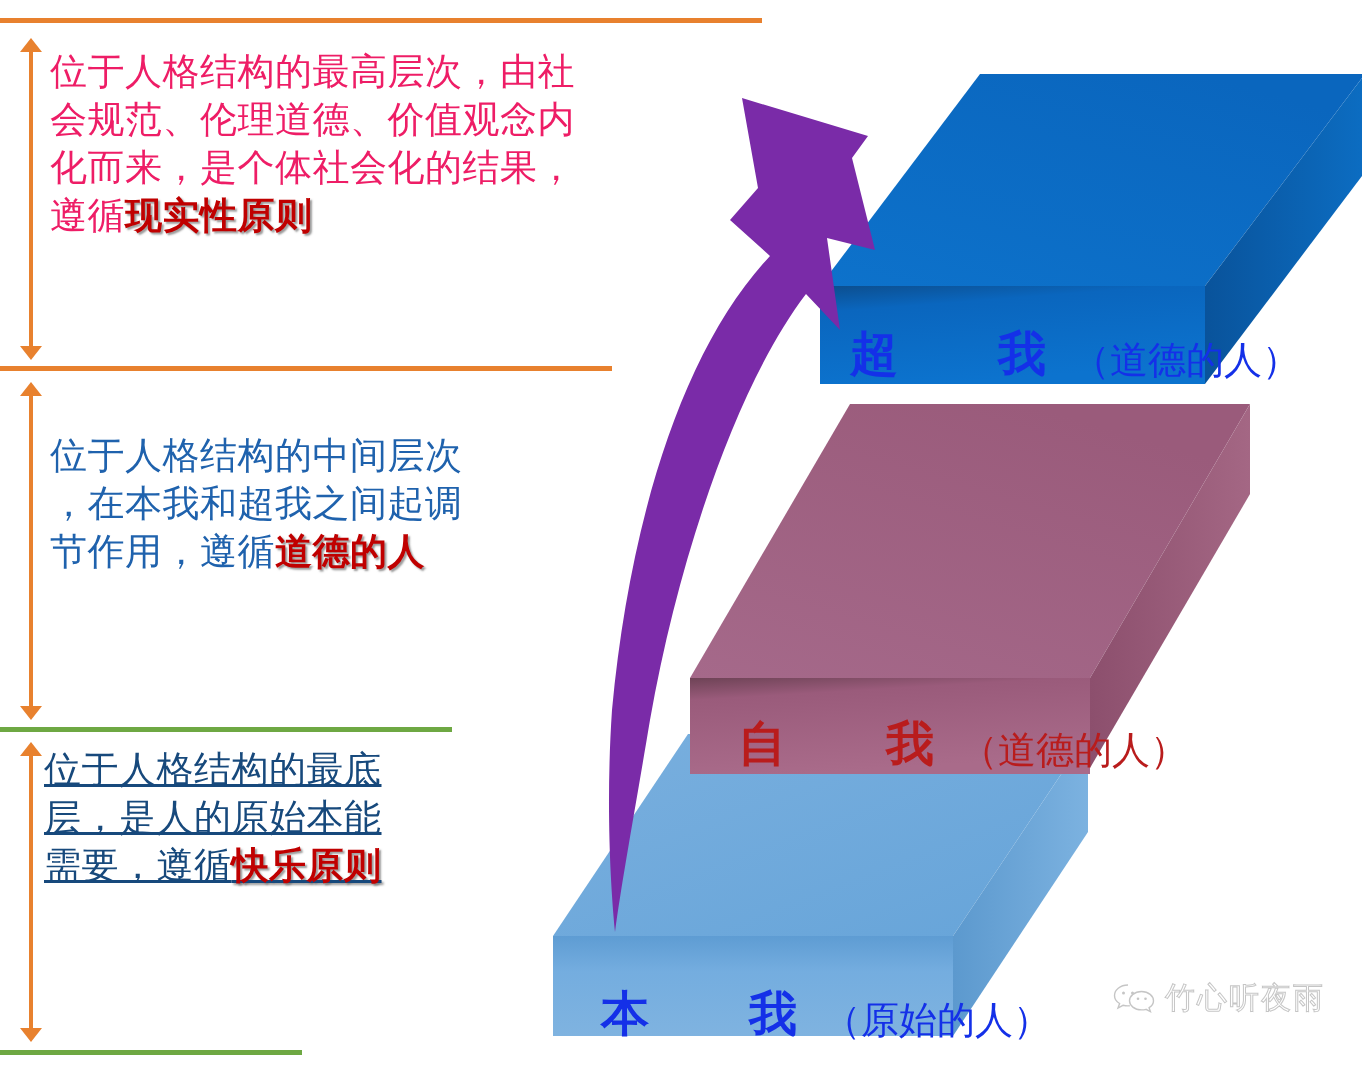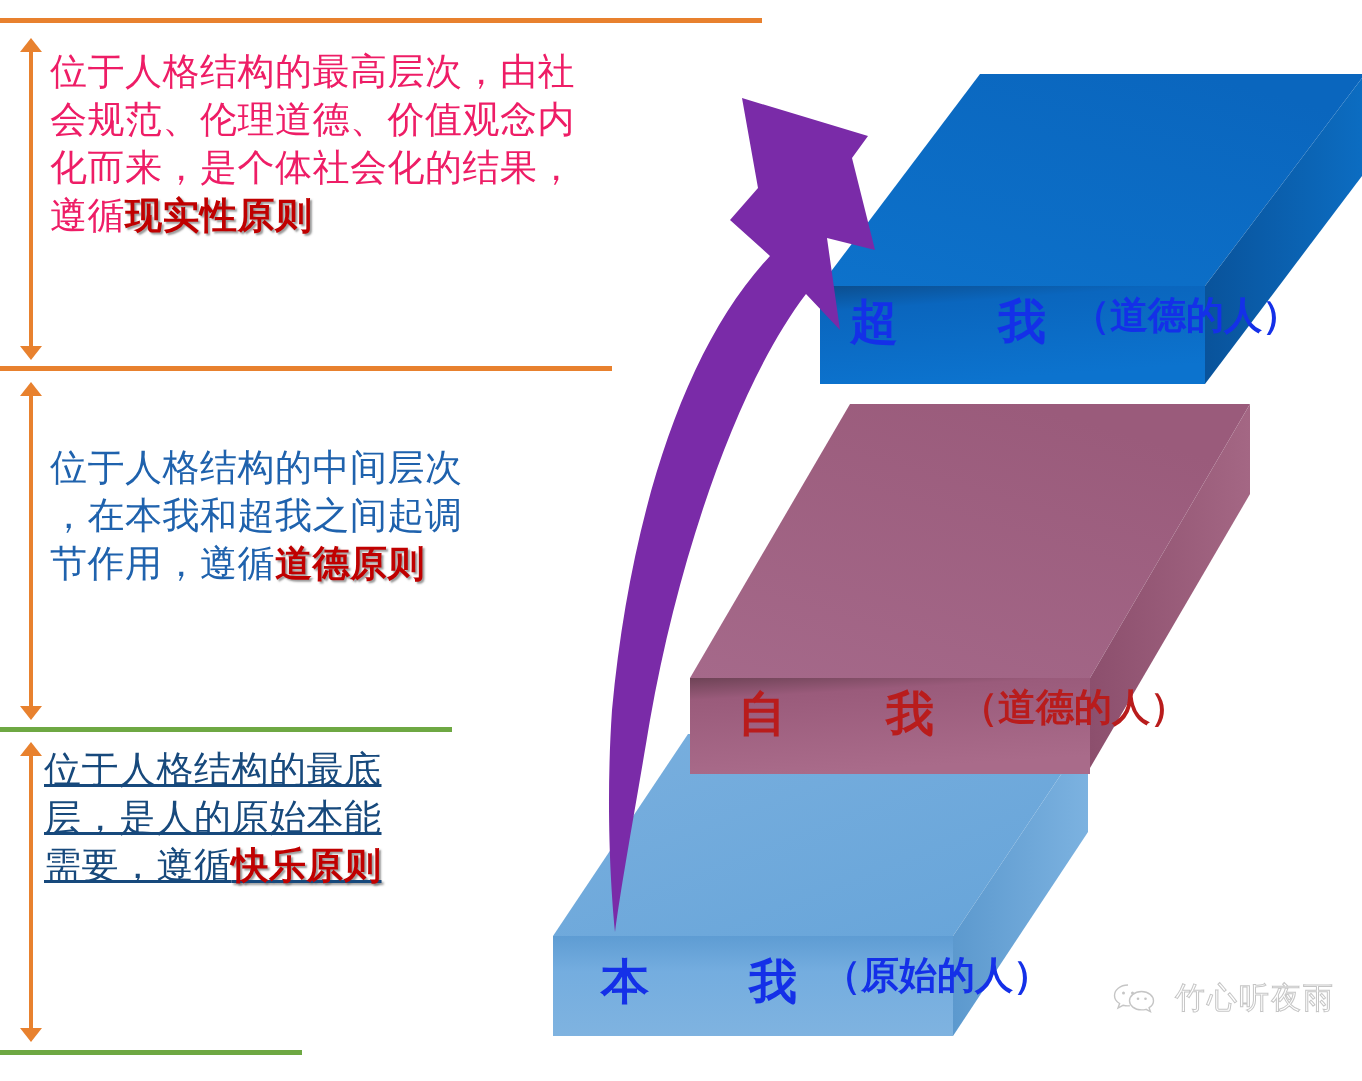--- a/index.html
+++ b/index.html
@@ -79,43 +79,43 @@
     text-shadow: 2px 2px 2px rgba(120,120,120,0.75);
   }
 
   
   .block { position: absolute; }
   .block svg { display: block; overflow: visible; }
 
   .block-label {
     position: absolute;
     display: flex;
-    align-items: flex-start;
+    align-items: flex-end;
     white-space: nowrap;
     pointer-events: none;
   }
   .lbl-big {
     font-size: 48px;
     font-weight: bold;
     letter-spacing: 26px;
   }
   .lbl-small {
     font-size: 38px;
-    font-weight: 700;
+    font-weight: 400;
     letter-spacing: 0px;
   }
   .navy  { color: #b91c1c; }
   .royal { color: #1430E8; }
 
   
   #watermark {
     position: absolute;
     display: flex;
     align-items: center;
-    gap: 20px;
+    gap: 10px;
     opacity: 0.5;
   }
   #watermark .wm-text {
     font-size: 30px;
     color: transparent;
     -webkit-text-stroke: 1px #8d8d8d;
     letter-spacing: 2px;
     font-weight: 500;
   }
 </style>
@@ -148,23 +148,23 @@
     <div class="head up"></div>
     <div class="shaft"></div>
     <div class="head down"></div>
   </div>
 
   <div class="desc desc-1" style="left:50px; top:48px; width:620px;"><span>位于人格结构的最高层次，由社
 会规范、伦理道德、价值观念内
 化而来，是个体社会化的结果，
 遵循</span><span class="emph">现实性原则</span></div>
 
-  <div class="desc desc-2" style="left:50px; top:444px; width:500px;font-family:Liberation Serif, serif;"><span>位于人格结构的中间层次
+  <div class="desc desc-2" style="left:50px; top:432px; width:500px;font-family:Liberation Serif, serif;"><span>位于人格结构的中间层次
 ，在本我和超我之间起调
-节作用，遵循</span><span class="emph">道德原则</span></div>
+节作用，遵循</span><span class="emph">道德的人</span></div>
 
   <div class="desc desc-3" style="left:44px; top:746px; width:420px;text-decoration:underline;"><span>位于人格结构的最底
 层，是人的原始本能
 需要，遵循</span><span class="emph">快乐原则</span></div>
 
   <div class="block" style="left:553px; top:724px; width:560px; height:340px; z-index:5;">
     <svg width="560" height="340" viewBox="0 0 560 340">
       <defs>
         <linearGradient id="idFront" x1="0" y1="0" x2="0" y2="1">
           <stop offset="0%" stop-color="#5E9CD3"></stop>

